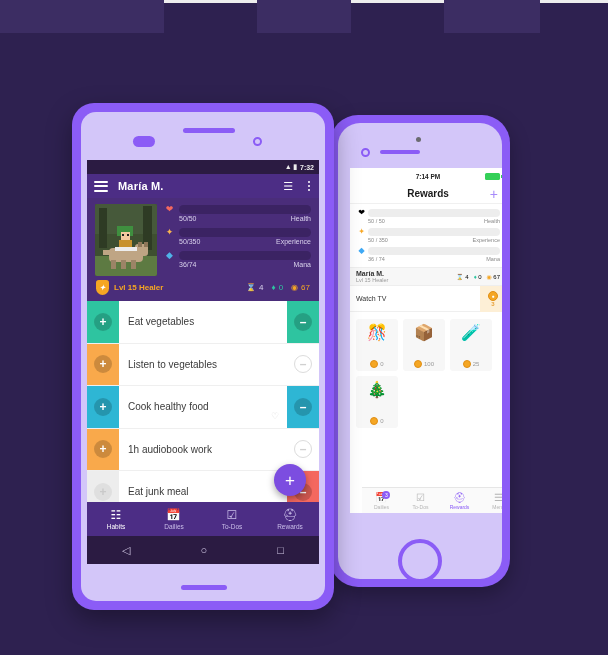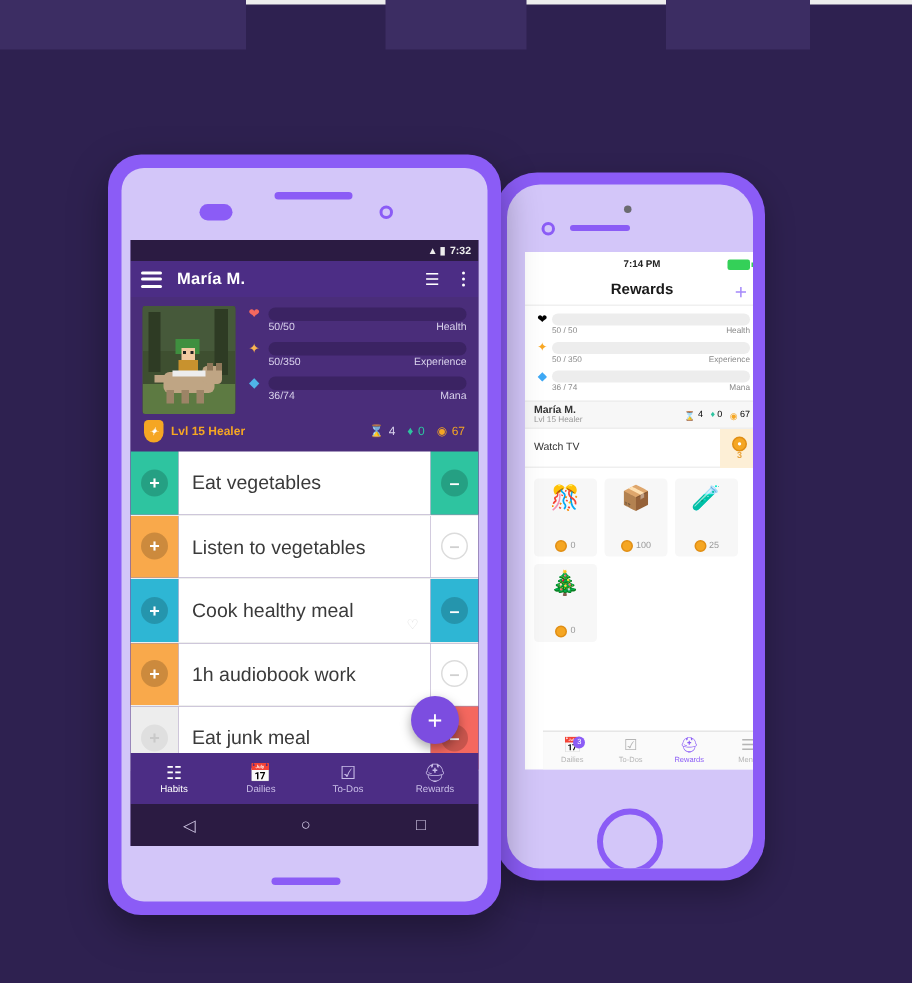--- a/index.html
+++ b/index.html
@@ -189,21 +189,21 @@
   .an-curr { display:flex; align-items:center; gap:3px; }
 
   .an-list { background:#4A2D7A; }
   .an-task { display:flex; height:42.5px; align-items:stretch; border-bottom:1px solid #EFEFEF; }
   .an-btn-l, .an-btn-r {
     width:32px; flex:none; display:flex; align-items:center; justify-content:center;
     color:#fff; font-size:14px; font-weight:bold;
   }
   .an-circ { width:18px; height:18px; border-radius:50%; display:flex; align-items:center; justify-content:center; font-size:12px; line-height:12px; }
   .an-task-mid { flex:1; background:#fff; display:flex; align-items:center; position:relative; }
-  .an-task-label { font-size:13px; color:#3A3A3A; padding-left:9px;text-align:center; }
+  .an-task-label { font-size:10px; color:#3A3A3A; padding-left:9px;text-align:center; }
   .an-tag { position:absolute; right:8px; bottom:7px; color:#E0E0E0; font-size:9px; }
 
   .an-fab {
     position:absolute; right:13px; bottom:68px;
     width:32px; height:32px; border-radius:50%;
     background:#7C4DE0; box-shadow:0 3px 7px rgba(0,0,0,.35);
     display:flex; align-items:center; justify-content:center;
     color:#fff; font-size:17px; line-height:17px;
   }
   .an-nav {
@@ -480,21 +480,21 @@
           </span>
           <span class="an-btn-r" id="anbr1" style="background: rgb(255, 255, 255);">
               <i class="an-circ" id="ancr1" style="font-style: normal; background: transparent; border: 1px solid rgb(220, 220, 220); color: rgb(208, 208, 208);">–</i>
             </span>
         </div>
         <div class="an-task">
           <span class="an-btn-l" id="anbl2" style="background: rgb(46, 182, 212);">
               <i class="an-circ" id="anc2" style="font-style: normal; background: rgba(0, 0, 0, 0.18); color: rgb(255, 255, 255);">+</i>
             </span>
           <span class="an-task-mid">
-            <span class="an-task-label">Cook healthy meal</span>
+            <span class="an-task-label">Cook healthy food</span>
             <span class="an-tag">♡</span>
           </span>
           <span class="an-btn-r" id="anbr2" style="background: rgb(46, 182, 212);">
               <i class="an-circ" id="ancr2" style="font-style: normal; background: rgba(0, 0, 0, 0.18); color: rgb(255, 255, 255);">–</i>
             </span>
         </div>
         <div class="an-task">
           <span class="an-btn-l" id="anbl3" style="background: rgb(249, 169, 75);">
               <i class="an-circ" id="anc3" style="font-style: normal; background: rgba(0, 0, 0, 0.18); color: rgb(255, 255, 255);">+</i>
             </span>

